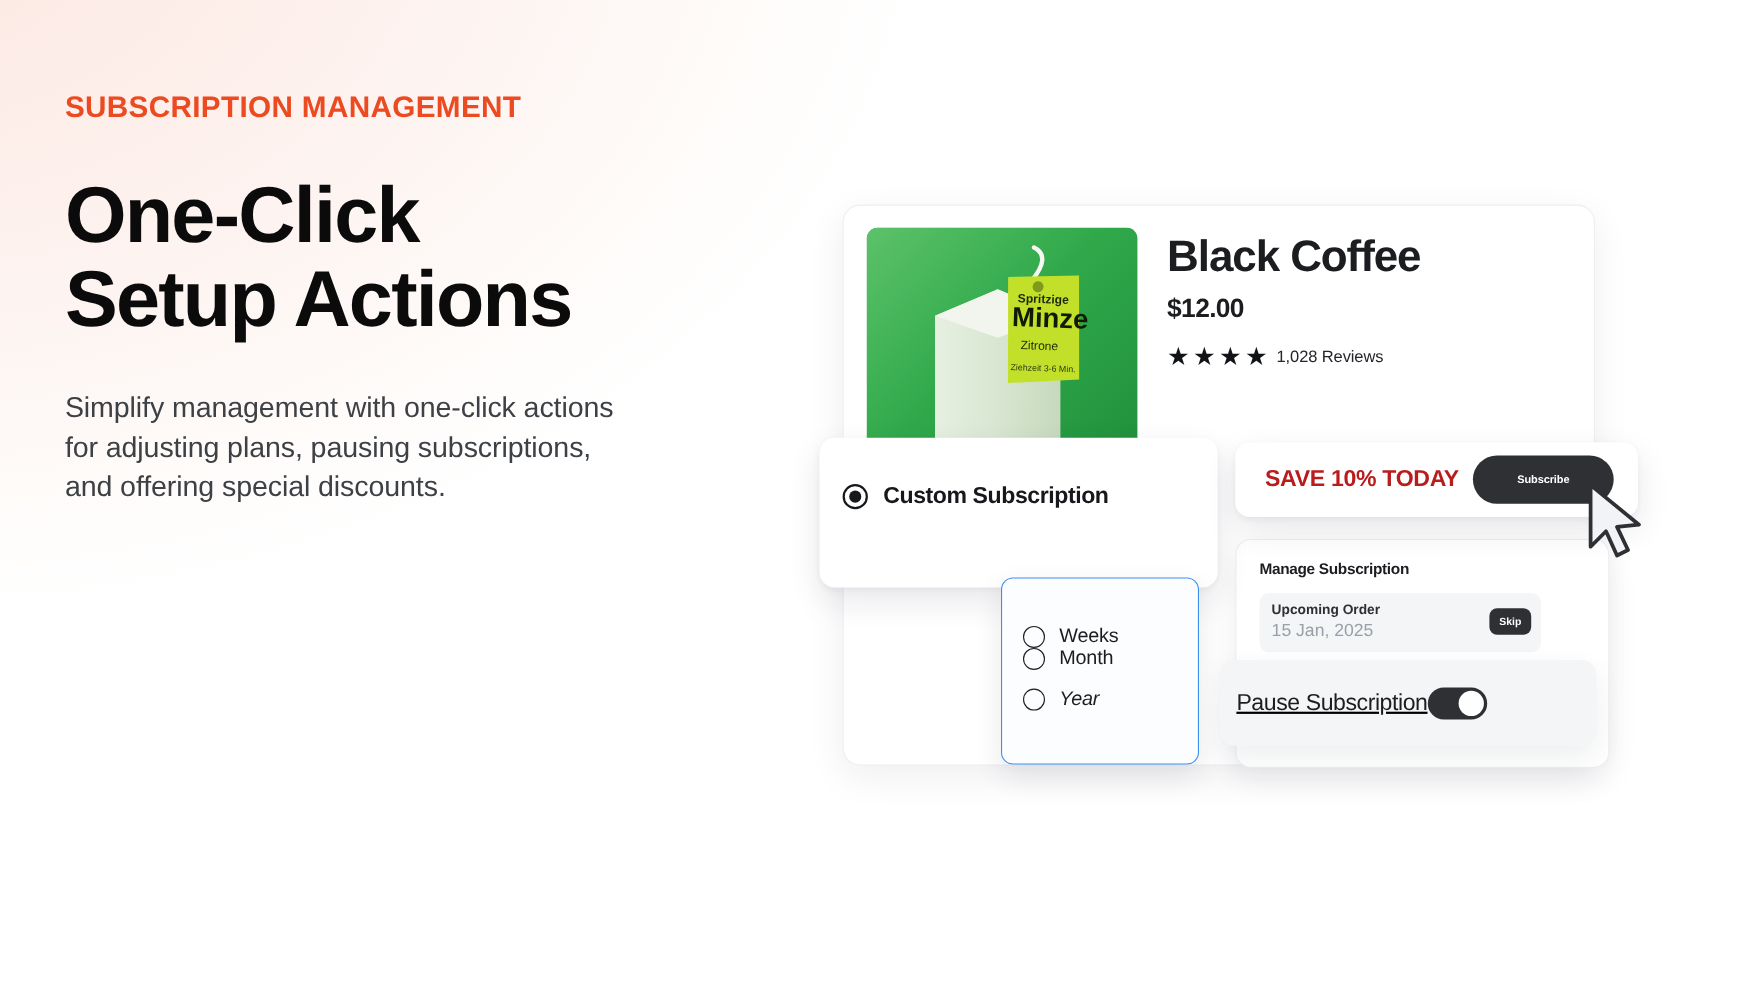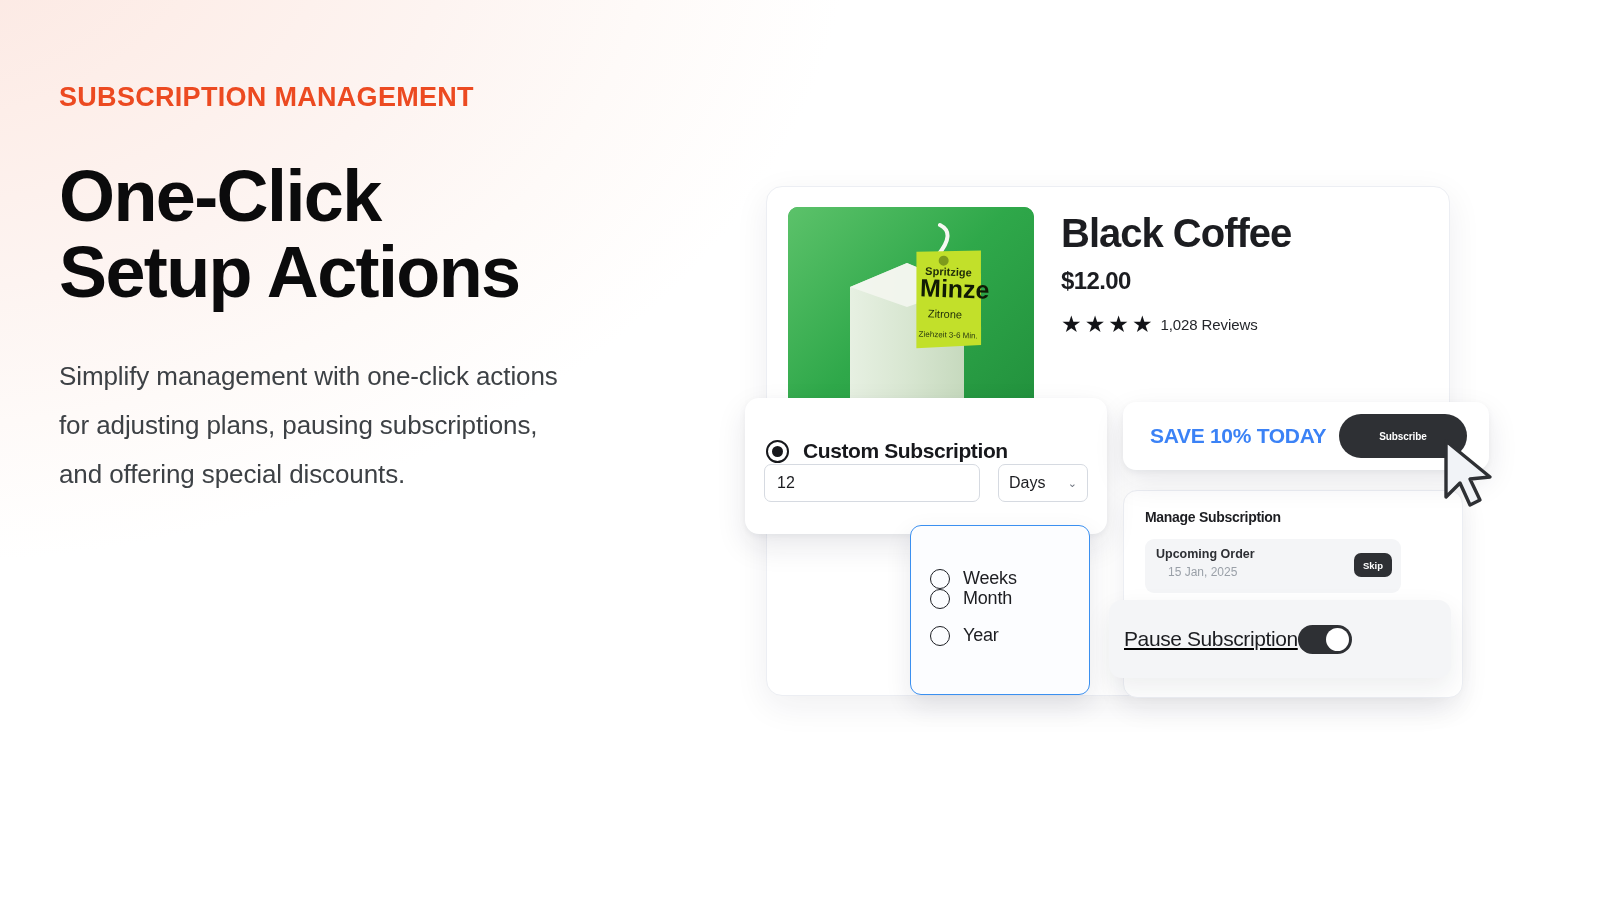--- a/index.html
+++ b/index.html
@@ -27,21 +27,21 @@
     font-size: 27px; font-weight: 700; letter-spacing: 0.3px;
     color: #ec4a21; white-space: nowrap;
   }
   .headline {
     position: absolute; left: 0; top: 158px;
     font-size: 72px; line-height: 76px; font-weight: 700;
     letter-spacing: -1.6px; color: #0b0b0c; white-space: pre-line;
   }
   .subcopy {
     position: absolute; left: 0; top: 352px;
-    font-size: 26px; line-height: 49px; font-weight: 400;
+    font-size: 26px; line-height: 36px; font-weight: 400;
     color: #3d4145; white-space: pre-line; letter-spacing: -0.1px;
   }
 
   
   .product-card {
     position: absolute; left: 766px; top: 186px;
     width: 684px; height: 510px;
     background: #fff; border: 1px solid #eceef3; border-radius: 16px;
     box-shadow: 0 10px 34px rgba(28,34,54,.07);
     z-index: 2;
@@ -95,35 +95,35 @@
   .dropdown {
     position: absolute; left: 910px; top: 525px;
     width: 180px; height: 170px;
     background: #fcfdff; border: 1.6px solid #3b90f0; border-radius: 11px;
     box-shadow: 0 10px 26px rgba(28,34,54,.10);
     z-index: 6;
   }
   .dd-item { position: absolute; left: 19px; display: flex; align-items: center; gap: 13px; }
   .dd-item:nth-of-type(1) { top: 25px; margin-top: 17px; }
   .dd-item:nth-of-type(2) { top: 62px; }
-  .dd-item:nth-of-type(3) { top: 99px; }
+  .dd-item:nth-of-type(3) { top: 99px; font-style: italic; }
   .radio-off { width: 20px; height: 20px; border-radius: 50%; border: 1.8px solid #1d1f24; }
   .dd-label { font-size: 18px; color: #1c1d21; letter-spacing: -0.2px; }
 
   
   .save-card {
     position: absolute; left: 1123px; top: 402px;
     width: 366px; height: 68px;
     background: #fff; border-radius: 13px;
     box-shadow: 0 12px 30px rgba(28,34,54,.10), 0 2px 6px rgba(28,34,54,.05);
     z-index: 5;
   }
   .save-text {
     position: absolute; left: 27px; top: 22px;
-    font-size: 21px; font-weight: 700; color: #3b82f6; letter-spacing: -0.3px;
+    font-size: 21px; font-weight: 700; color: #b91c1c; letter-spacing: -0.3px;
   }
   .subscribe-btn {
     position: absolute; left: 216px; top: 12px;
     width: 128px; height: 44px; border-radius: 22px; background: #2e3034;
     color: #fff; font-size: 10px; font-weight: 700;
     display: flex; align-items: center; justify-content: center;
     font-family: "Liberation Sans", sans-serif; border: none; letter-spacing: -0.1px;
   }
 
   
@@ -136,21 +136,21 @@
   }
   .mg-title {
     position: absolute; left: 21px; top: 18px;
     font-size: 14px; font-weight: 700; color: #1c1d21; letter-spacing: -0.3px;
   }
   .mg-row {
     position: absolute; left: 21px; top: 48px;
     width: 256px; height: 54px; background: #f4f5f7; border-radius: 9px;
   }
   .mg-label { position: absolute; left: 11px; top: 8px; font-size: 12.5px; font-weight: 700; color: #2d2f34; }
-  .mg-date { position: absolute; left: 11px; top: 26px; font-size: 12px; color: #9aa0a8; margin-left: 12px; }
+  .mg-date { position: absolute; left: 11px; top: 26px; font-size: 16px; color: #9aa0a8; }
   .skip-btn {
     position: absolute; right: 9px; top: 14px;
     width: 38px; height: 24px; border-radius: 7px; background: #2e3034;
     color: #fff; font-size: 9.5px; font-weight: 700;
     display: flex; align-items: center; justify-content: center; border: none;
     font-family: "Liberation Sans", sans-serif;
   }
 
   
   .pause-panel {
@@ -260,27 +260,20 @@
     </div>
   </div>
 
   <div class="custom-card">
     <div class="cs-head">
       <span class="radio-on">
           <i></i>
         </span>
       <span class="cs-title">Custom Subscription</span>
     </div>
-    <div class="cs-fields">
-      <input class="num-input" type="text" value="12" style="">
-      <div class="unit-select">
-        <span>Days</span>
-        <span class="chev">⌄</span>
-      </div>
-    </div>
   </div>
 
   <div class="dropdown">
     <div class="dd-item">
       <span class="radio-off"></span>
       <span class="dd-label">Weeks</span>
     </div>
     <div class="dd-item">
       <span class="radio-off"></span>
       <span class="dd-label">Month</span>

